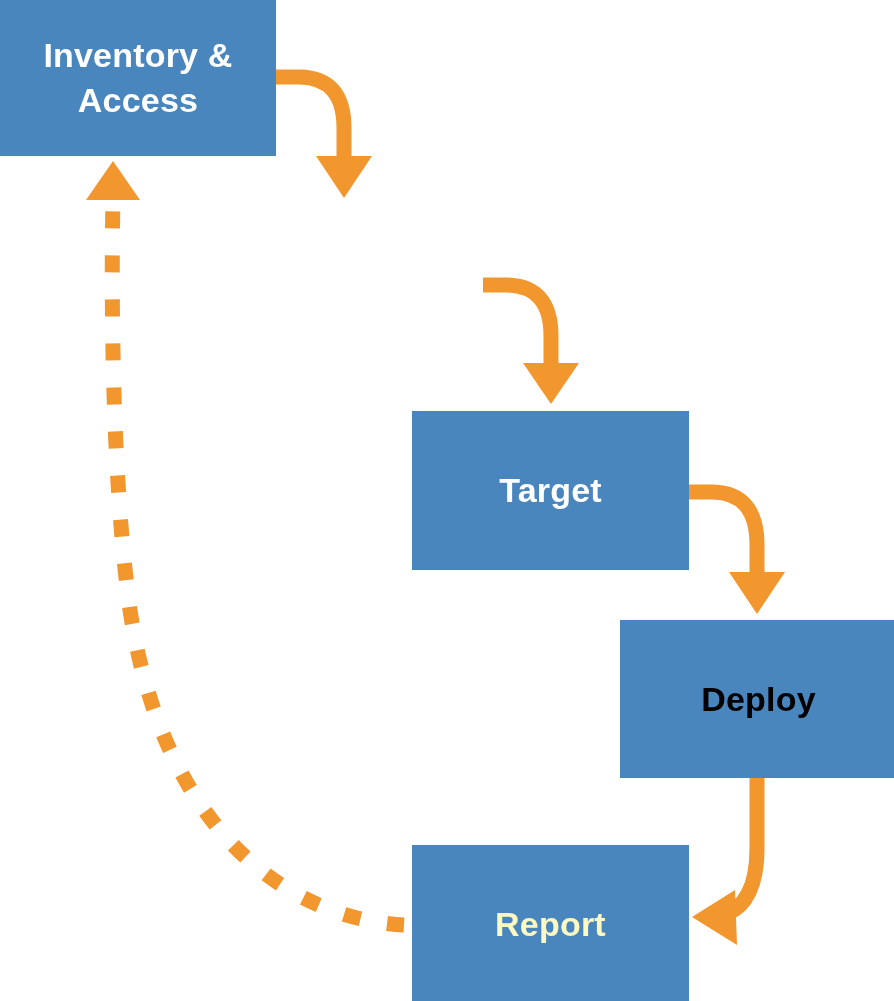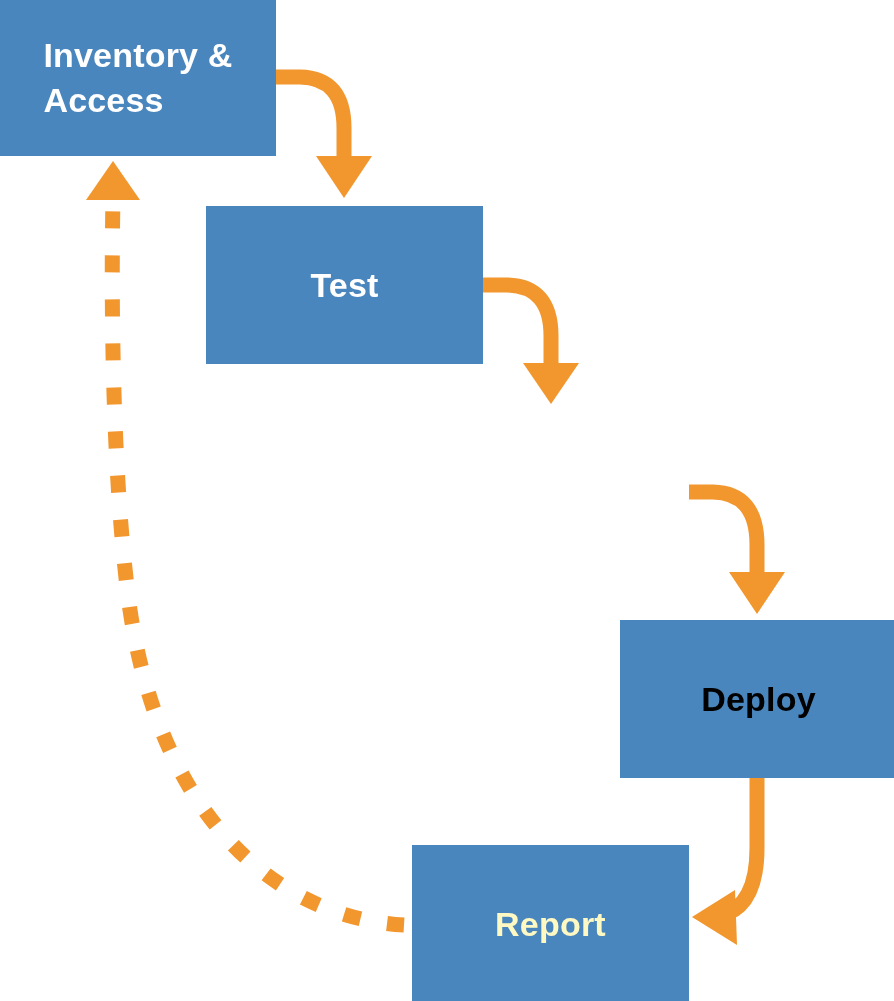--- a/index.html
+++ b/index.html
@@ -25,21 +25,21 @@
     width: 894px;
     height: 1001px;
   }
   .node-box {
     position: absolute;
     box-sizing: border-box;
     background: #4A86BE;
     display: flex;
     align-items: center;
     justify-content: center;
-    text-align: left;
+    text-align: center;
     z-index: 2;
   }
   .node-label {
     color: #ffffff;
     font-family: "Liberation Sans", sans-serif;
     font-size: 34px;
     font-weight: bold;
     line-height: 1.32;
     letter-spacing: 0.2px;
     white-space: pre-line;
@@ -83,24 +83,24 @@
       <path d="M 404 925 C 270 917 160 810 130 610 C 112 480 111 300 113 196" fill="none" stroke="#F2962E" stroke-width="15" stroke-linecap="butt" stroke-dasharray="17 27"></path>
       <polygon points="113,161 86,200 140,200" fill="#F2962E"></polygon>
     </g>
   </svg>
 
   <div class="node-box" id="node-inventory" style="left: 0px; top: 0px; width: 276px; height: 156px; background: rgb(74, 134, 190);">
     <span class="node-label" style="color: rgb(255, 255, 255);">Inventory &amp;
 Access</span>
   </div>
 
-  <div class="node-box" id="node-test" style="left: 206px; top: 206px; width: 277px; height: 158px; background: rgb(74, 134, 190);">
-    <span class="node-label" style="color: rgb(255, 255, 255);">Test</span>
+
+  <div class="node-box" id="node-target" style="left: 412px; top: 411px; width: 277px; height: 159px; background: rgb(74, 134, 190);">
+    <span class="node-label" style="color: rgb(255, 255, 255);">Target</span>
   </div>
-
 
   <div class="node-box" id="node-deploy" style="left: 620px; top: 620px; width: 277px; height: 158px; background: rgb(74, 134, 190);">
     <span class="node-label" style="color: #000000;">Deploy</span>
   </div>
 
   <div class="node-box" id="node-report" style="left: 412px; top: 845px; width: 277px; height: 158px; background: rgb(74, 134, 190);">
     <span class="node-label" style="color: #fef9c3;">Report</span>
   </div>
 
 </div>

